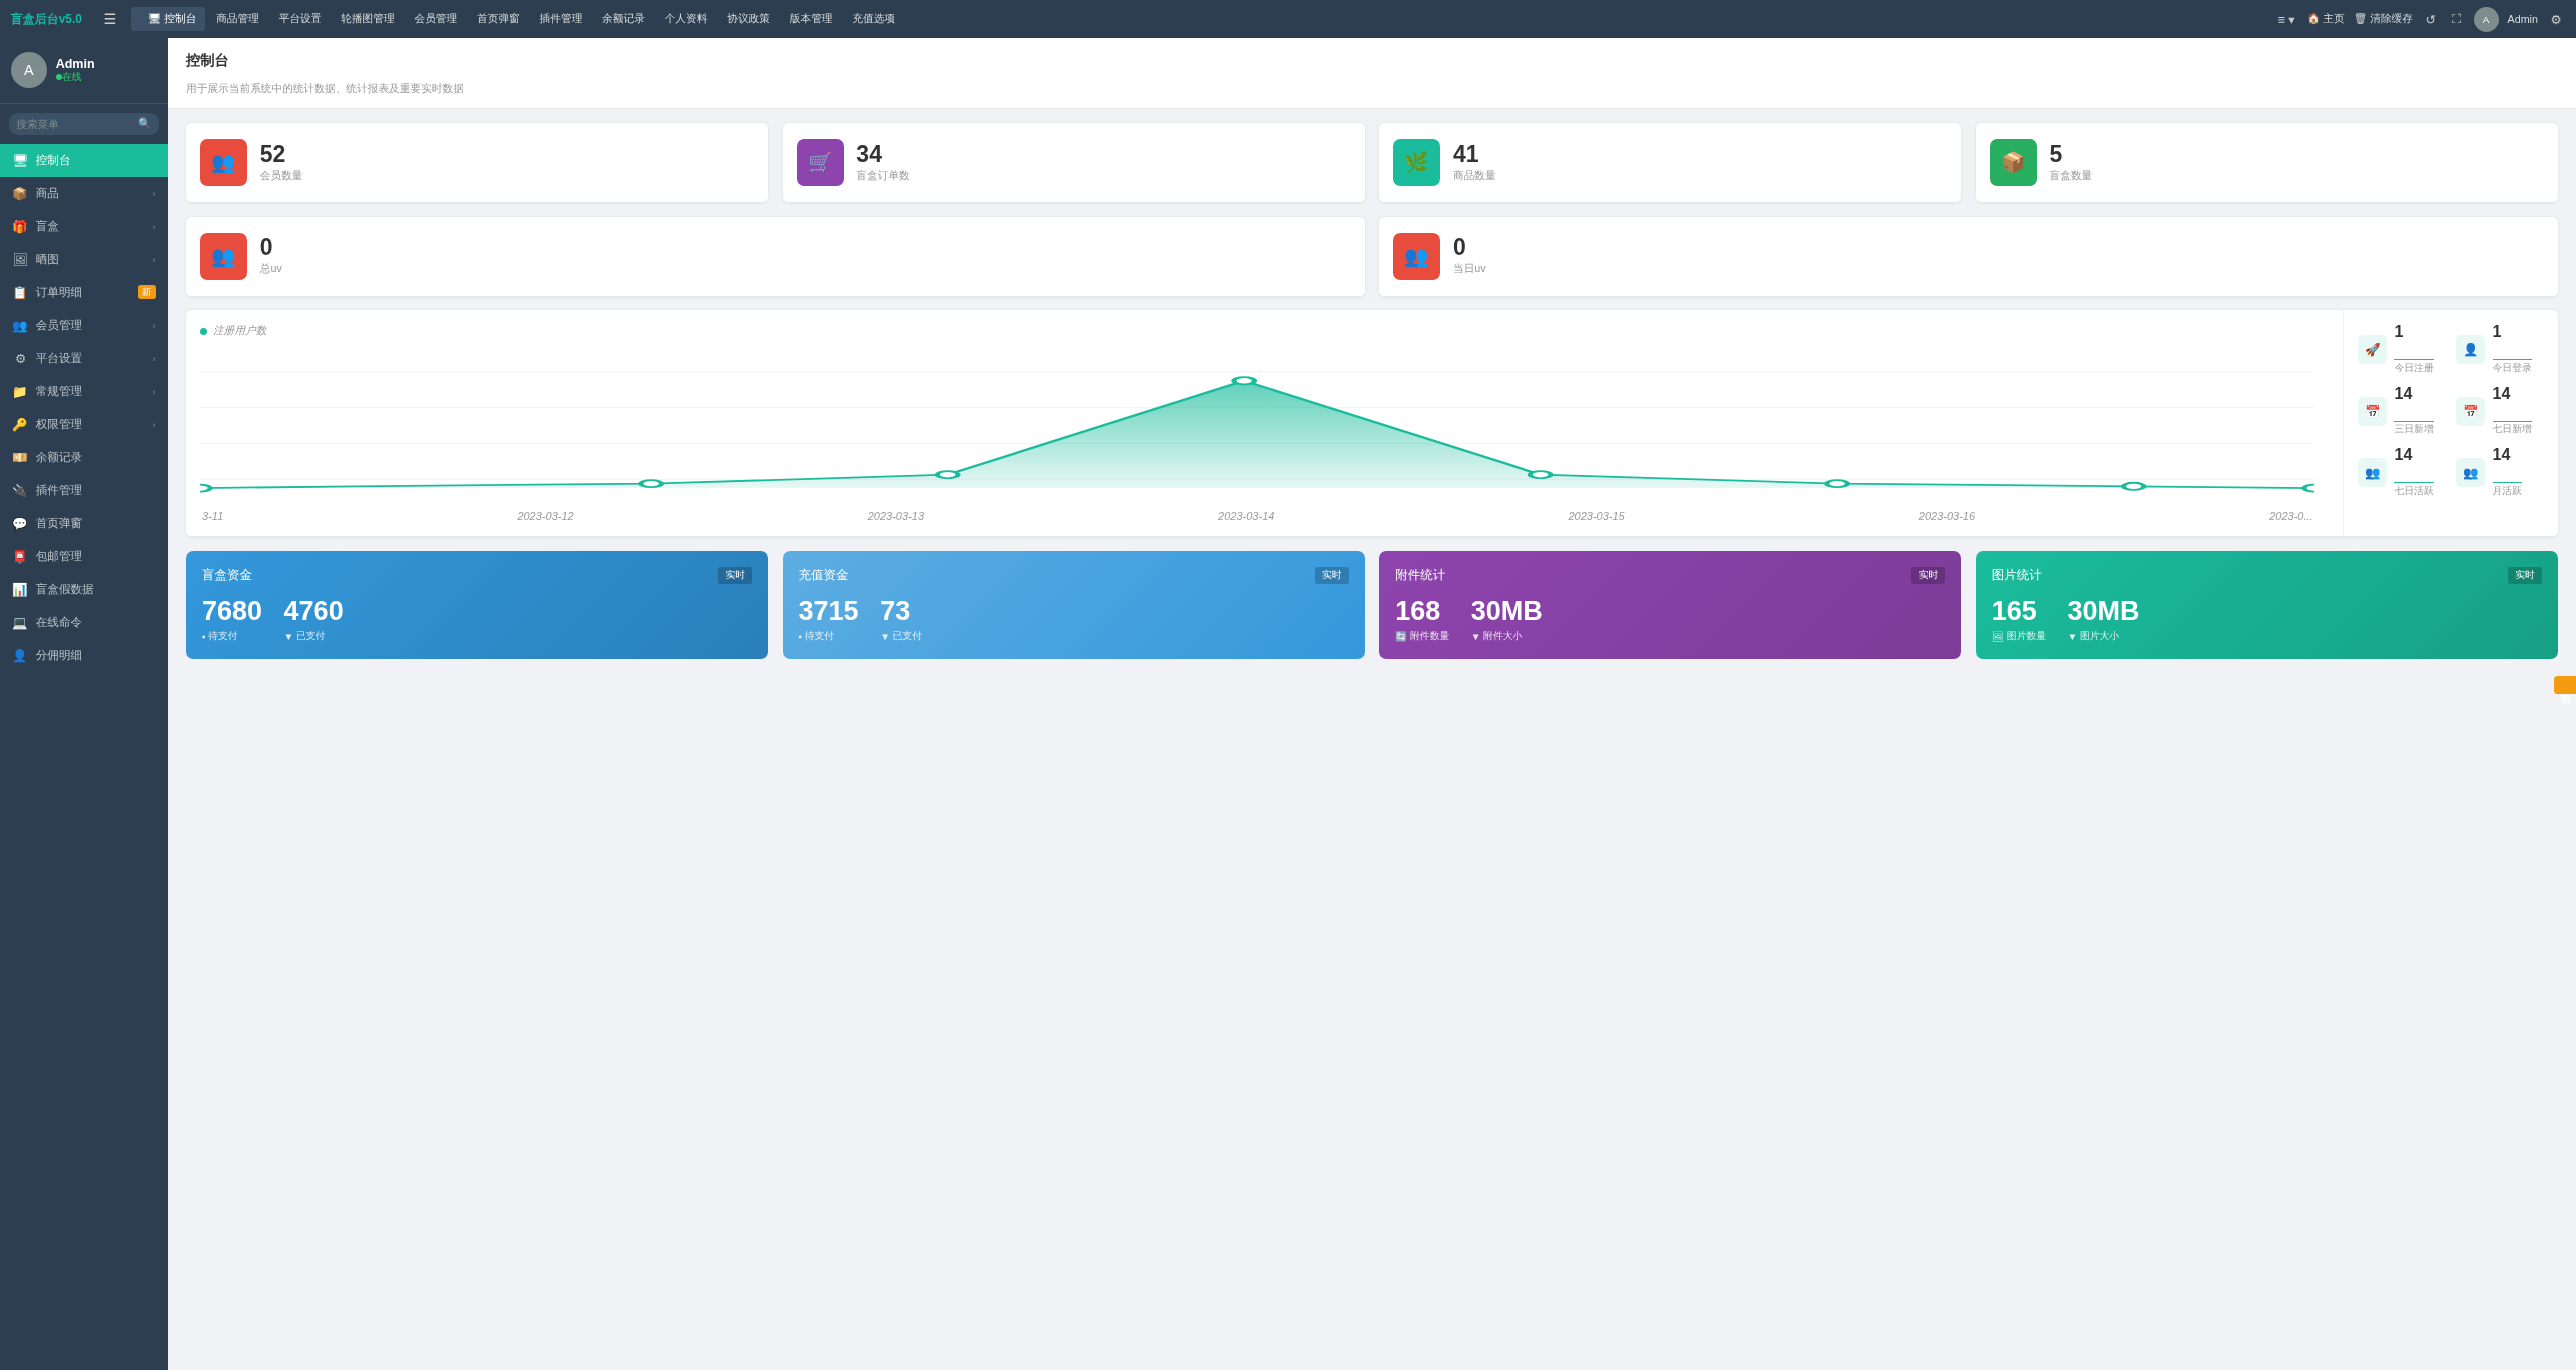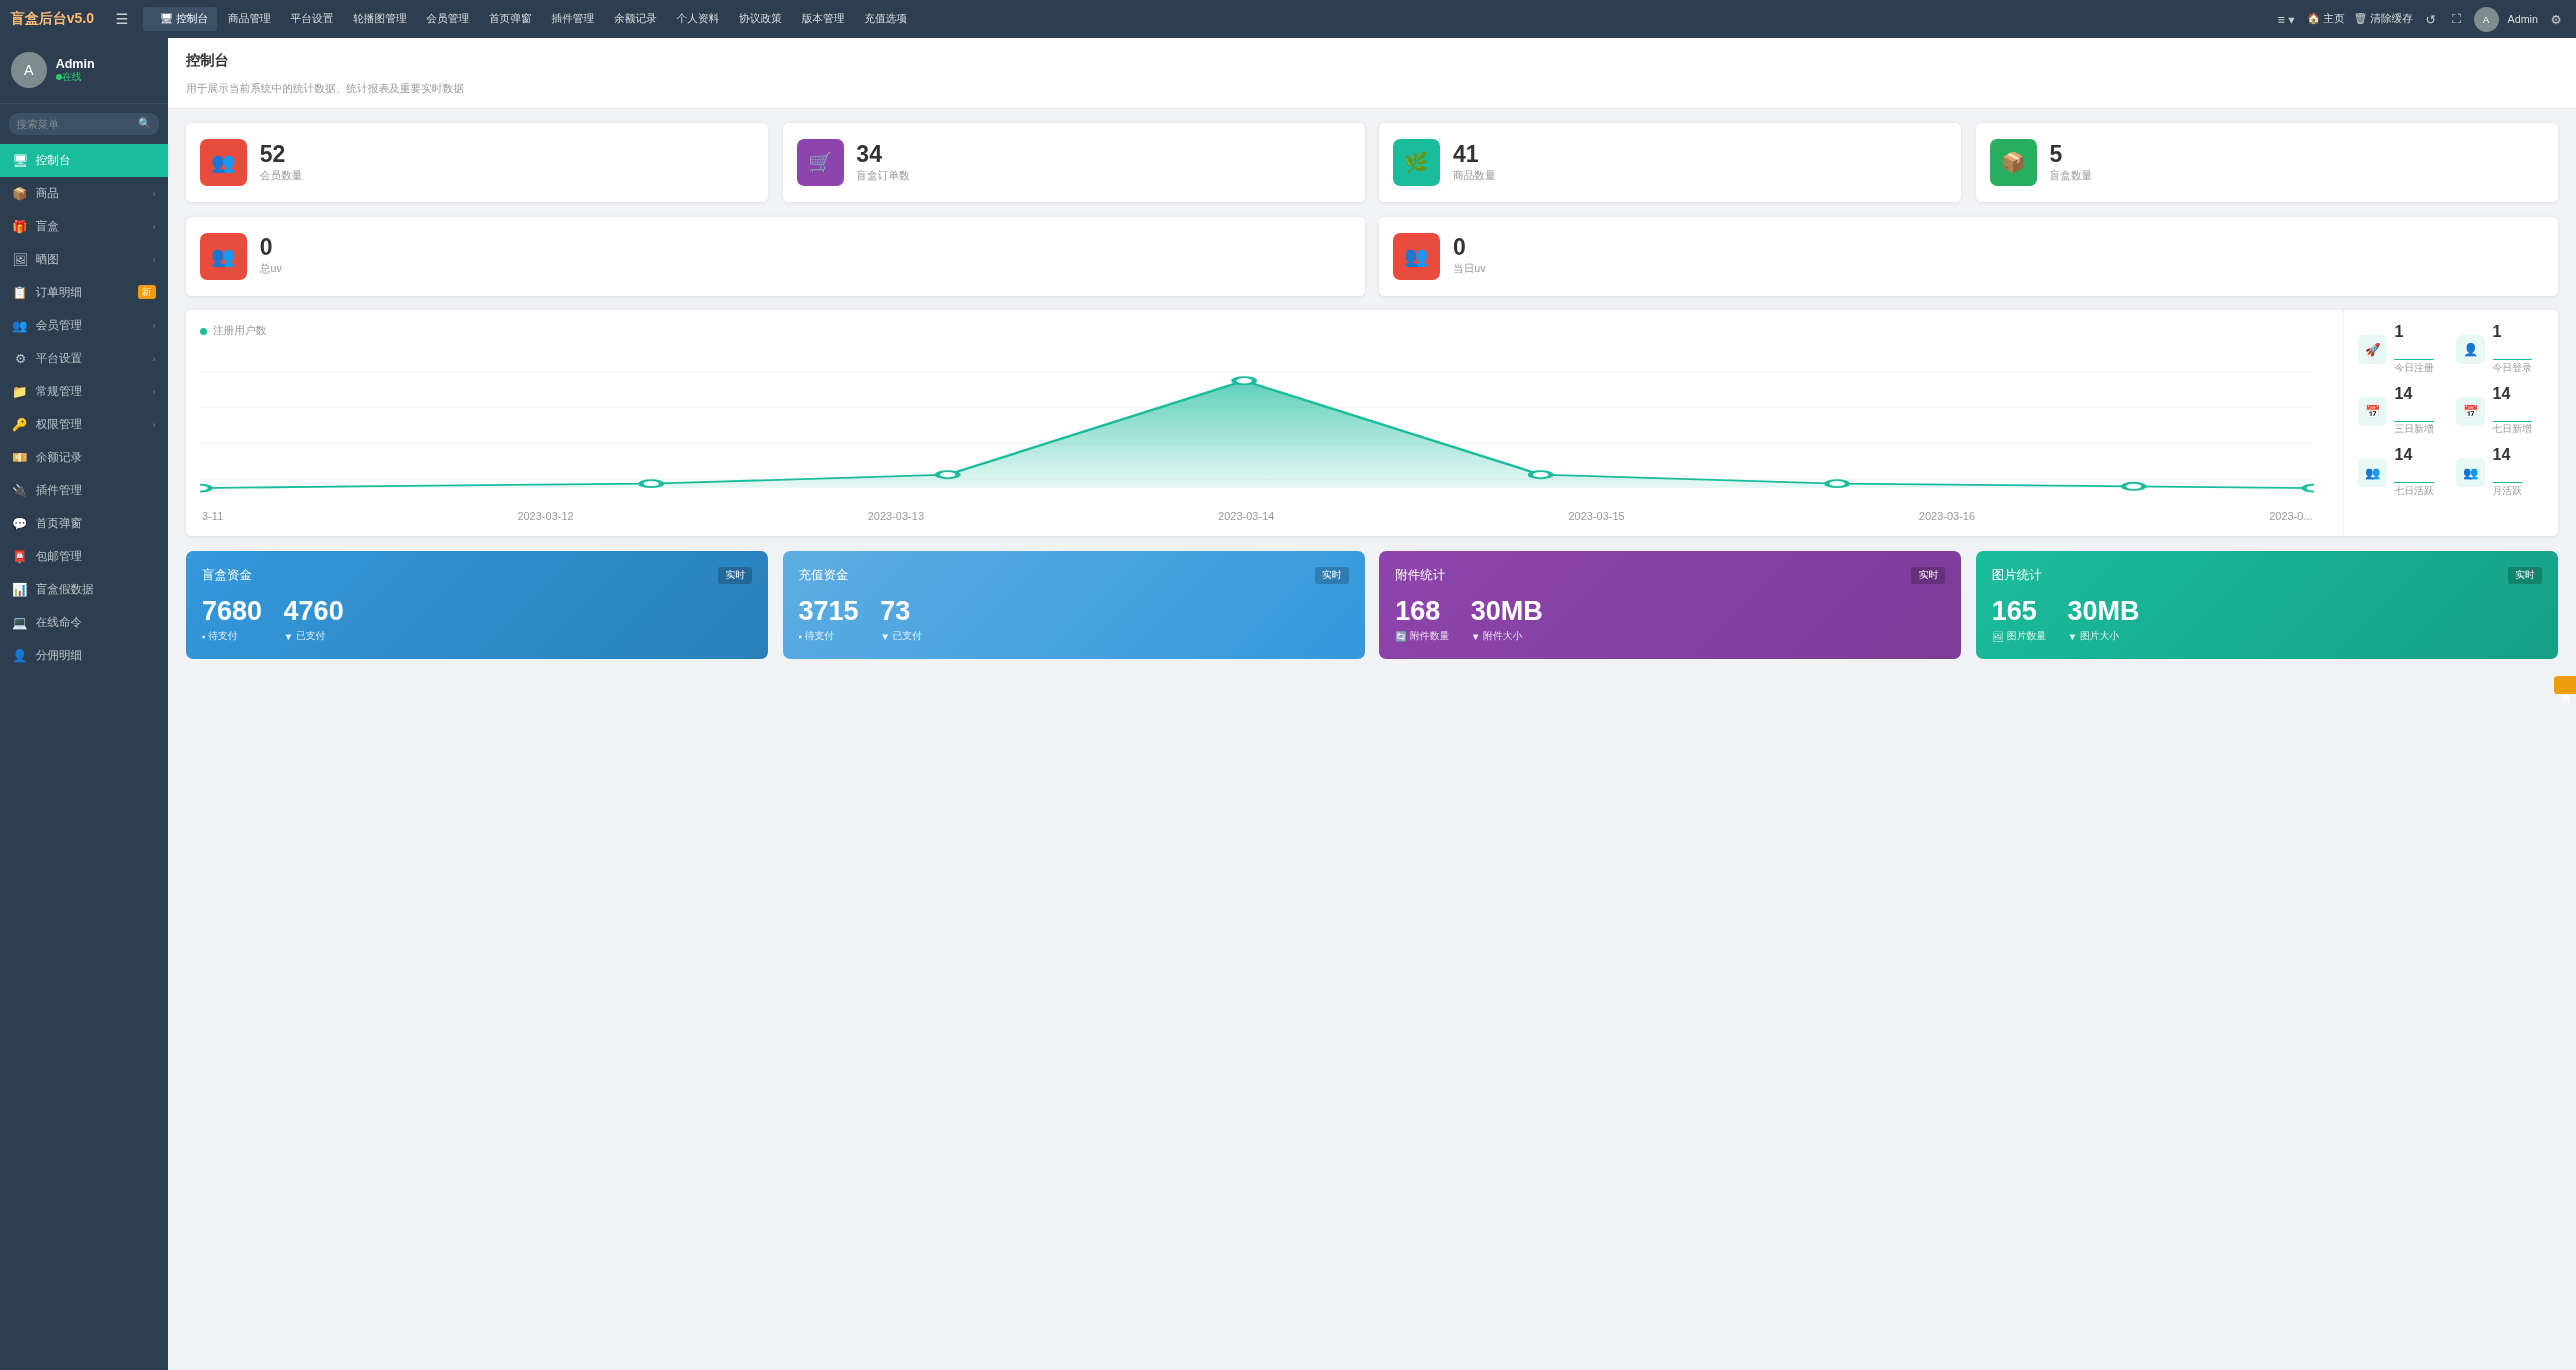--- a/index.html
+++ b/index.html
@@ -11,23 +11,23 @@
       color: #fff;
       height: 38px;
       display: flex;
       align-items: center;
       padding: 0 10.7px;
       gap: 3.6px;
       flex-shrink: 0;
       font-size: 10.7px;
     }
     .top-nav-brand {
-      font-size: 14px;
+      font-size: 12px;
       font-weight: bold;
-      color: #fdba74;
+      color: #14b8a6;
       margin-right: 14.3px;
       white-space: nowrap;
     }
     .top-nav-toggle {
       color: #ccc;
       cursor: pointer;
       font-size: 14.3px;
       margin-right: 7.2px;
       padding: 3.6px;
     }
@@ -246,20 +246,21 @@
       margin-bottom: 14.3px;
       background: #fff;
       border-radius: 5.4px;
       box-shadow: 0 0.9px 3.6px rgba(0,0,0,0.08);
       overflow: hidden;
     }
     .chart-area {
       padding: 14.3px;
       min-height: 179px;
       position: relative;
+      font-style: italic;
     }
     .chart-legend {
       display: flex;
       align-items: center;
       gap: 5.4px;
       font-size: 10.7px;
       color: #999;
       margin-bottom: 7.2px;
     }
     .chart-legend-dot {

